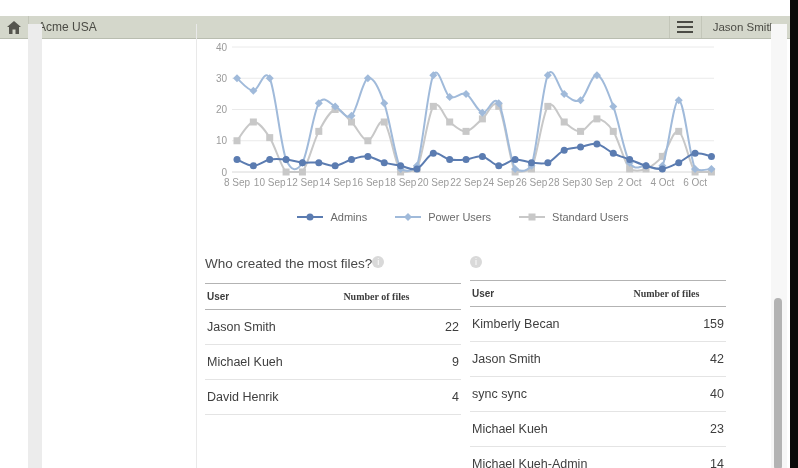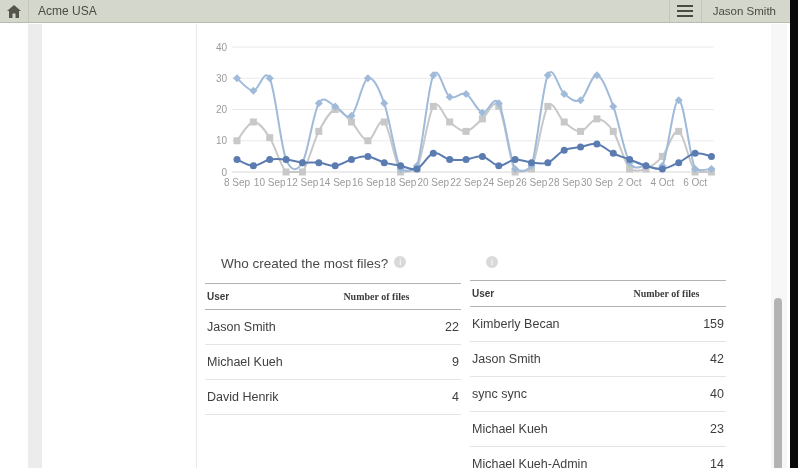--- a/index.html
+++ b/index.html
@@ -2,21 +2,21 @@
 <html><head>
 <meta charset="utf-8">
 <style>
   html,body{margin:0;padding:0;}
   body{
     width:798px;height:468px;overflow:hidden;position:relative;
     background:#ffffff;font-family:"Liberation Sans",sans-serif;
   }
   
   .topbar{
-    position:absolute;top:0;left:0;width:790px;height:23px;
+    position:absolute;top:16px;left:0;width:790px;height:23px;
     background:#d4d7cb;border-bottom:1px solid #b9bdb0;
     display:flex;align-items:stretch;box-sizing:border-box;
   }
   .home-btn{width:28px;display:flex;align-items:center;justify-content:center;
     border-right:1px solid #c3c6b9;cursor:pointer;}
   .topbar-title{display:flex;align-items:center;padding-left:9px;font-size:12px;color:#4b4b45;}
   .topbar-right{margin-left:auto;display:flex;align-items:stretch;}
   .menu-btn{width:31px;border-left:1px solid #c3c6b9;display:flex;flex-direction:column;
     justify-content:center;align-items:center;cursor:pointer;}
   .menu-btn span{display:block;width:16px;height:2px;background:#4b4b45;margin:1.5px 0;}
@@ -29,22 +29,22 @@
   .scroll-thumb{position:absolute;left:3px;top:274px;width:8px;height:172px;background:#b3b3b3;border-radius:4px;}
   .black-edge{position:absolute;right:0;top:0;width:8px;height:468px;background:#0a0a0a;}
   
   .chart-block{position:absolute;left:198px;top:33px;width:530px;}
   .chart-block svg text{font-family:"Liberation Sans",sans-serif;}
   .legend{display:flex;justify-content:center;gap:28px;margin-top:12px;}
   .legend-item{display:inline-flex;align-items:center;gap:7px;font-size:11px;color:#6b6b6b;cursor:pointer;}
   
   .tables-block{position:absolute;left:205px;top:256px;display:flex;gap:9px;}
   .table-card{width:256px;}
-  .table-title{font-size:13.5px;font-weight:400;color:#494949;margin:0 0 12px 16px;
-    display:flex;align-items:flex-start;gap:6px;}
+  .table-title{font-size:13.5px;font-weight:400;color:#494949;margin:0 0 12px 0;
+    display:flex;align-items:flex-start;}
   .info-icon{width:12px;height:12px;border-radius:50%;background:#d9d9d9;color:#ffffff;
     font-size:9px;line-height:12px;display:inline-flex;align-items:center;justify-content:center;
     font-style:normal;cursor:pointer;flex:0 0 auto;}
   table{width:100%;border-collapse:collapse;}
   th{font-size:10px;font-weight:700;color:#3c3c3c;text-align:left;padding:7px 2px;
     border-top:1px solid #b3b3b3;border-bottom:1px solid #b3b3b3;}
   th.num{text-align:left;font-family:Liberation Serif, serif;}
   td{font-size:12.5px;color:#3e3e3e;padding:10px 2px;border-bottom:1px solid #e4e4e4;}
   td.num{text-align:right;}
 </style>
@@ -185,20 +185,43 @@
       <circle cx="382.56" cy="114" r="3.5" fill="#5b7cb1"></circle>
       <circle cx="398.91999999999996" cy="110.875" r="3.5" fill="#5b7cb1"></circle>
       <circle cx="415.28" cy="120.25" r="3.5" fill="#5b7cb1"></circle>
       <circle cx="431.64" cy="126.5" r="3.5" fill="#5b7cb1"></circle>
       <circle cx="448" cy="132.75" r="3.5" fill="#5b7cb1"></circle>
       <circle cx="464.36" cy="135.875" r="3.5" fill="#5b7cb1"></circle>
       <circle cx="480.71999999999997" cy="129.625" r="3.5" fill="#5b7cb1"></circle>
       <circle cx="497.08" cy="120.25" r="3.5" fill="#5b7cb1"></circle>
       <circle cx="513.44" cy="123.375" r="3.5" fill="#5b7cb1"></circle>
     </svg>
+  <div class="legend" id="chart-legend">
+      <span class="legend-item">
+        <svg width="26" height="10">
+          <line x1="0" y1="5" x2="26" y2="5" stroke="#5b7cb1" stroke-width="2"></line>
+          <circle cx="13" cy="5" r="3.5" fill="#5b7cb1"></circle>
+        </svg>
+        <span>Admins</span>
+      </span>
+      <span class="legend-item">
+        <svg width="26" height="10">
+          <line x1="0" y1="5" x2="26" y2="5" stroke="#a0bada" stroke-width="2"></line>
+          <path d="M13,1 L17,5 L13,9 L9,5 Z" fill="#a0bada"></path>
+        </svg>
+        <span>Power Users</span>
+      </span>
+      <span class="legend-item">
+        <svg width="26" height="10">
+          <line x1="0" y1="5" x2="26" y2="5" stroke="#c8c8c8" stroke-width="2"></line>
+          <rect x="9.5" y="1.5" width="7" height="7" fill="#c8c8c8"></rect>
+        </svg>
+        <span>Standard Users</span>
+      </span>
+    </div>
 </div>
 
 <div class="tables-block">
   <section class="table-card">
     <h3 class="table-title">
       <span>Who created the most files?</span>
       <span class="info-icon">i</span>
     </h3>
     <table>
       <thead>

